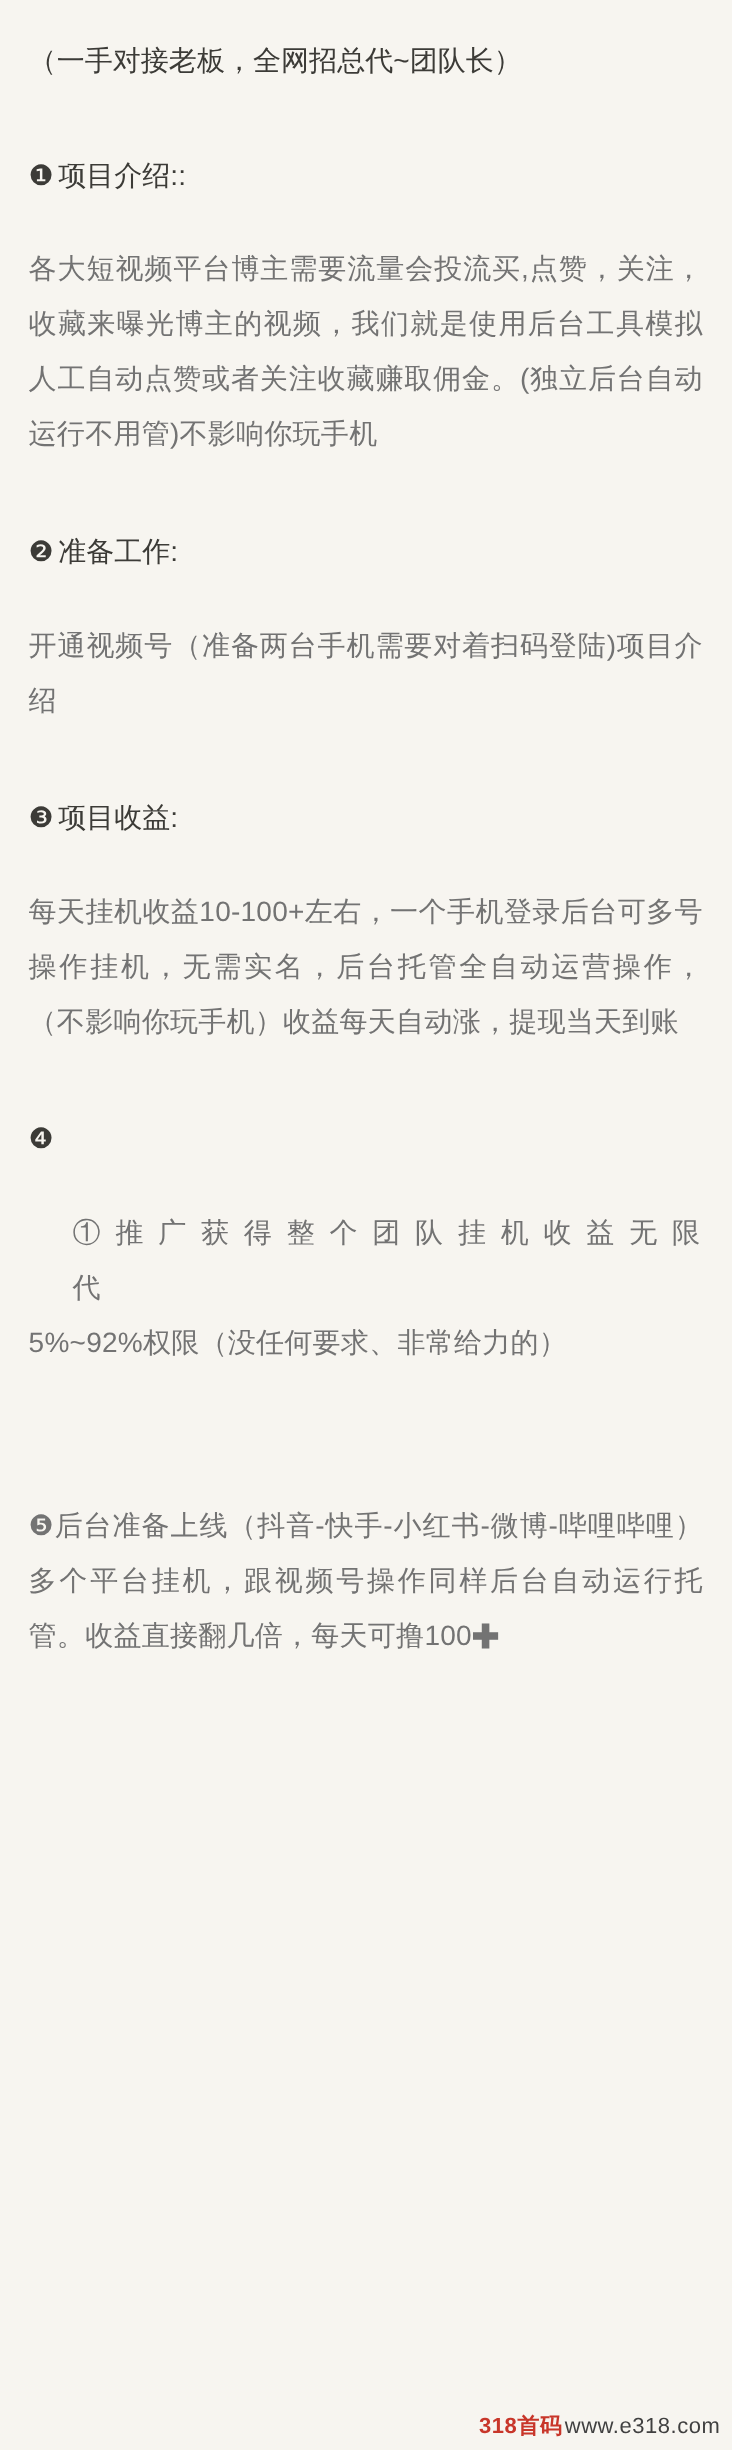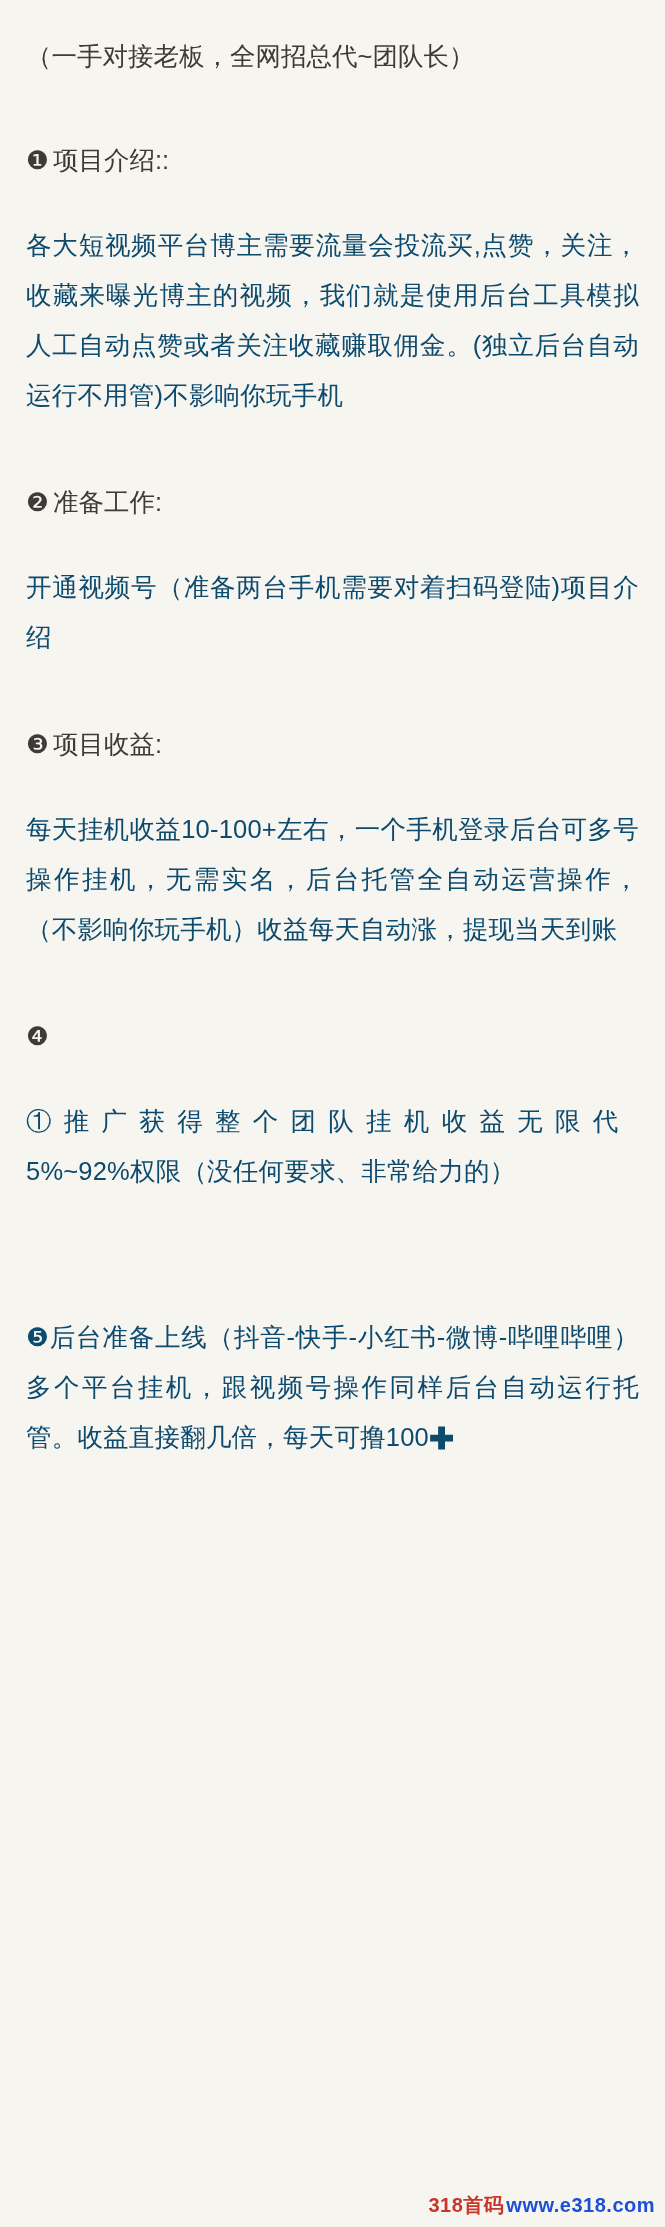--- a/index.html
+++ b/index.html
@@ -21,21 +21,21 @@
     box-sizing: border-box;
     padding: 34px 26px 80px 26px;
     background: #f7f5f0;
     position: relative;
   }
   .para {
     font-size: 25.5px;
     line-height: 50px;
     letter-spacing: 0.2px;
     margin: 0 0 0 0;
-    color: #0c4a6e;
+    color: #737373;
     text-align: justify;
   }
   .head {
     font-size: 25.5px;
     line-height: 48px;
     color: #3c3b37;
     margin: 0;
     display: flex;
     align-items: flex-start;
   }
@@ -52,40 +52,41 @@
   }
   .plus {
     font-weight: 700;
     font-size: 30px;
     line-height: 30px;
     display: inline-block;
     transform: translateY(3px);
   }
   .spaced {
     letter-spacing: 2.6px;
+    margin-left: 40px;
   }
   .footer-watermark {
     position: absolute;
     right: 10px;
     bottom: 8px;
     font-size: 20px;
     color: #6e6e6e;
     letter-spacing: 0.5px;
     font-family: "Liberation Sans", sans-serif;
     white-space: nowrap;
   }
   .wm-red {
     color: #c8362a;
     font-weight: 700;
     display: inline-block;
     margin-right: 2px;
   }
   .wm-dark {
-    color: #1d4ed8;
-    font-weight: 700;
+    color: #404040;
+    font-weight: 400;
   }
 </style>
 </head>
 <body>
 
 <div class="page">
 
   <div class="intro-line">（一手对接老板，全网招总代~团队长）</div>
 
   <div class="gap-lg"></div>

